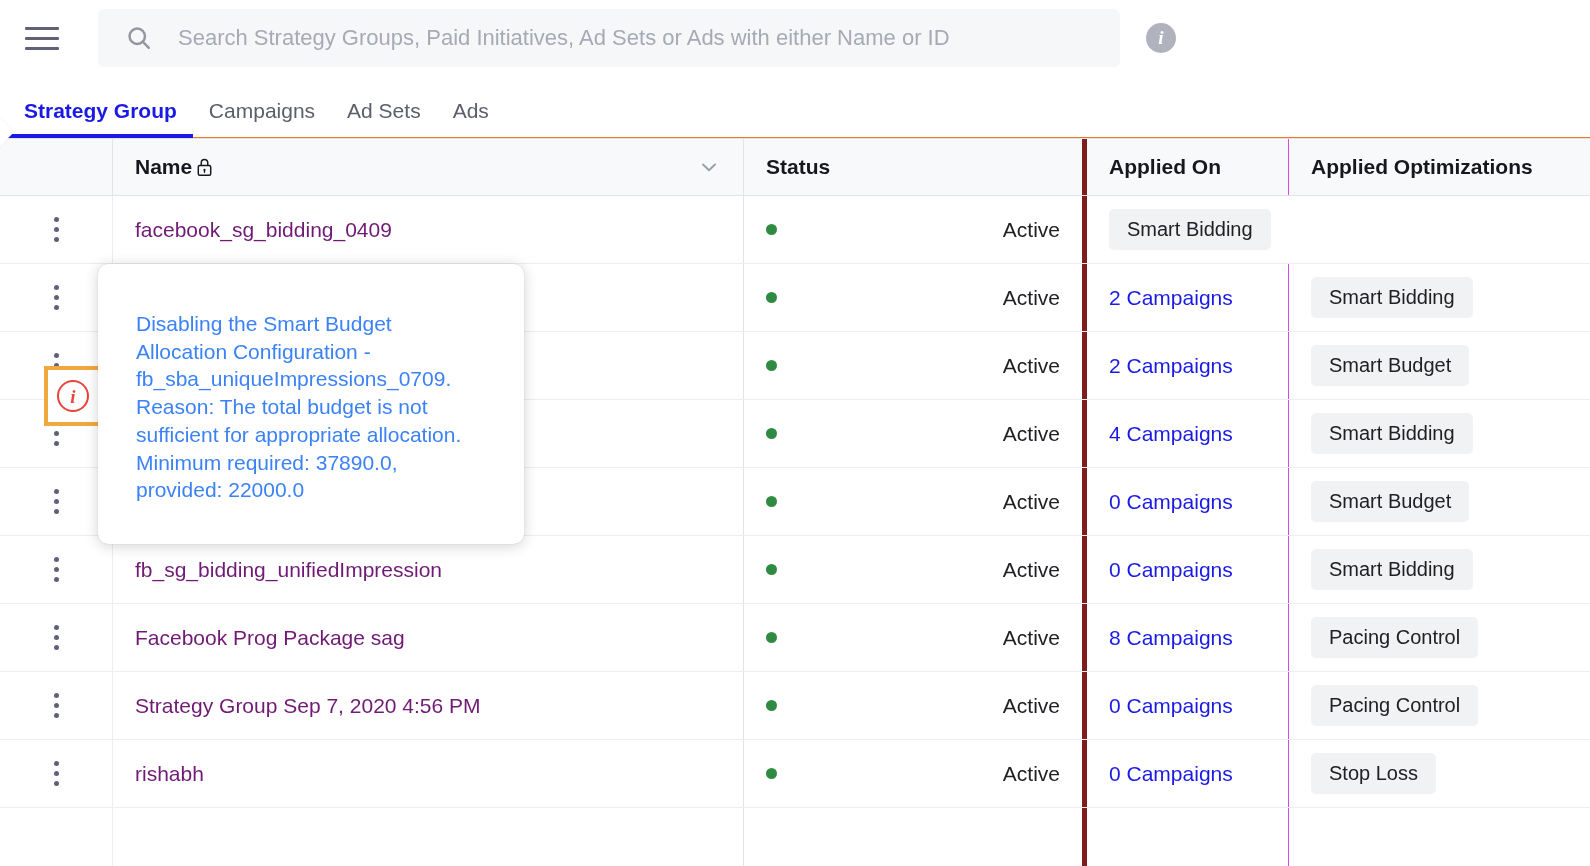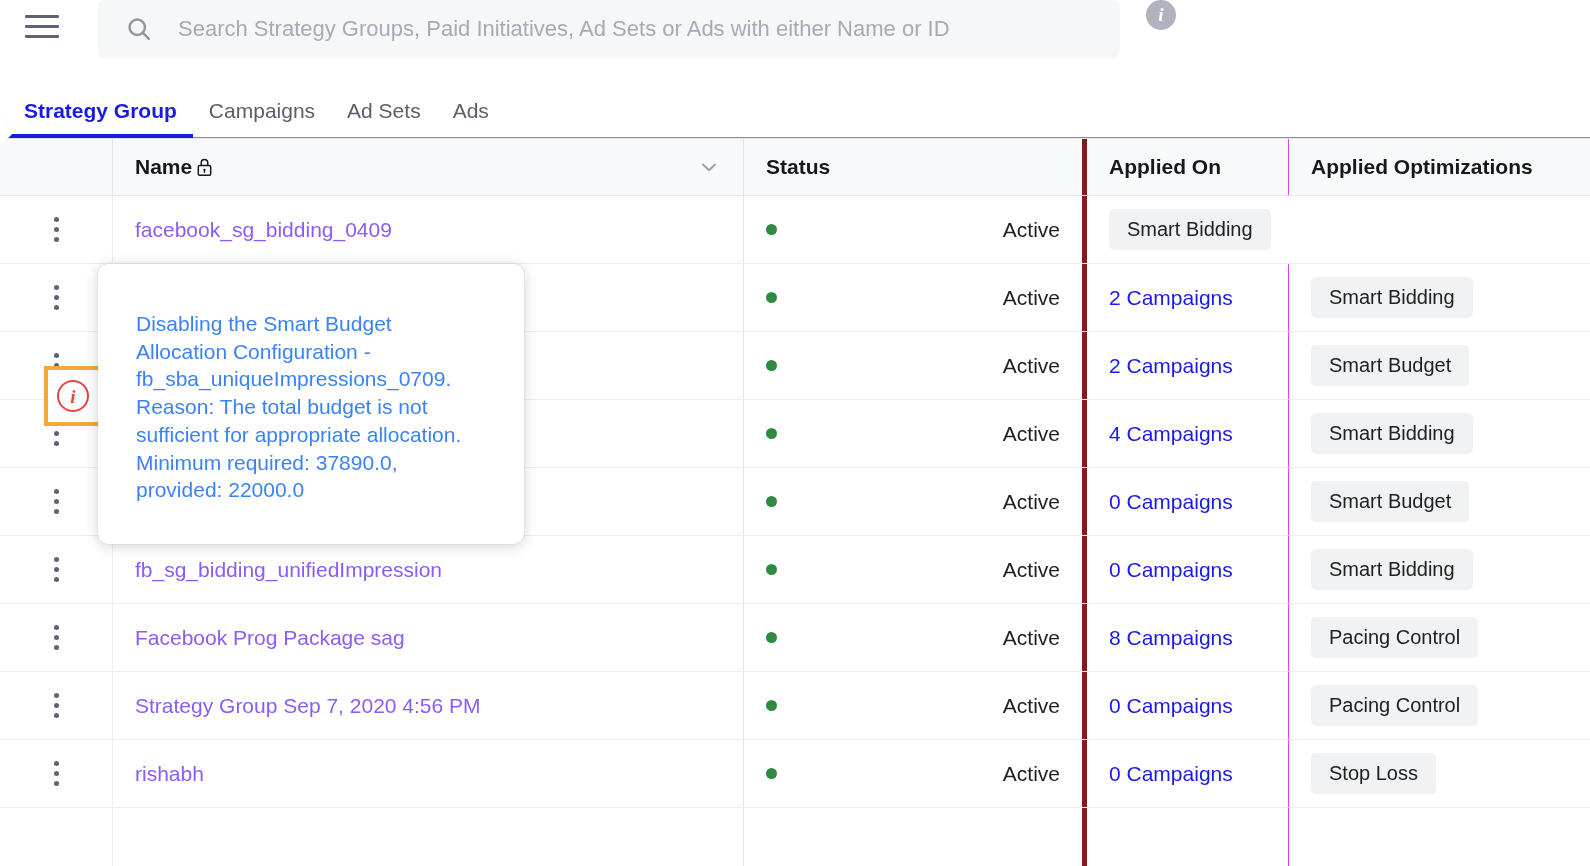--- a/index.html
+++ b/index.html
@@ -13,20 +13,21 @@
     font-family: "Liberation Sans", sans-serif;
     color: #202124;
     overflow: hidden;
     position: relative;
   }
 
   
   .topbar {
     height: 76px;
     display: flex;
+    align-items: center;
     padding: 0 12px 0 16px;
     box-sizing: border-box;
     background: #ffffff;
   }
   .hamburger {
     width: 52px;
     height: 52px;
     display: flex;
     flex-direction: column;
     justify-content: center;
@@ -186,21 +187,21 @@
   .kebab i {
     display: block;
     width: 5px;
     height: 5px;
     border-radius: 50%;
     background: #5f6177;
   }
 
   .rowname {
     font-size: 21px;
-    color: #8b5cf6;
+    color: #701a75;
     white-space: nowrap;
     overflow: hidden;
     text-overflow: ellipsis;
   }
 
   .status-cell { gap: 28px; justify-content: space-between; }
   .dot {
     width: 11px;
     height: 11px;
     border-radius: 50%;

